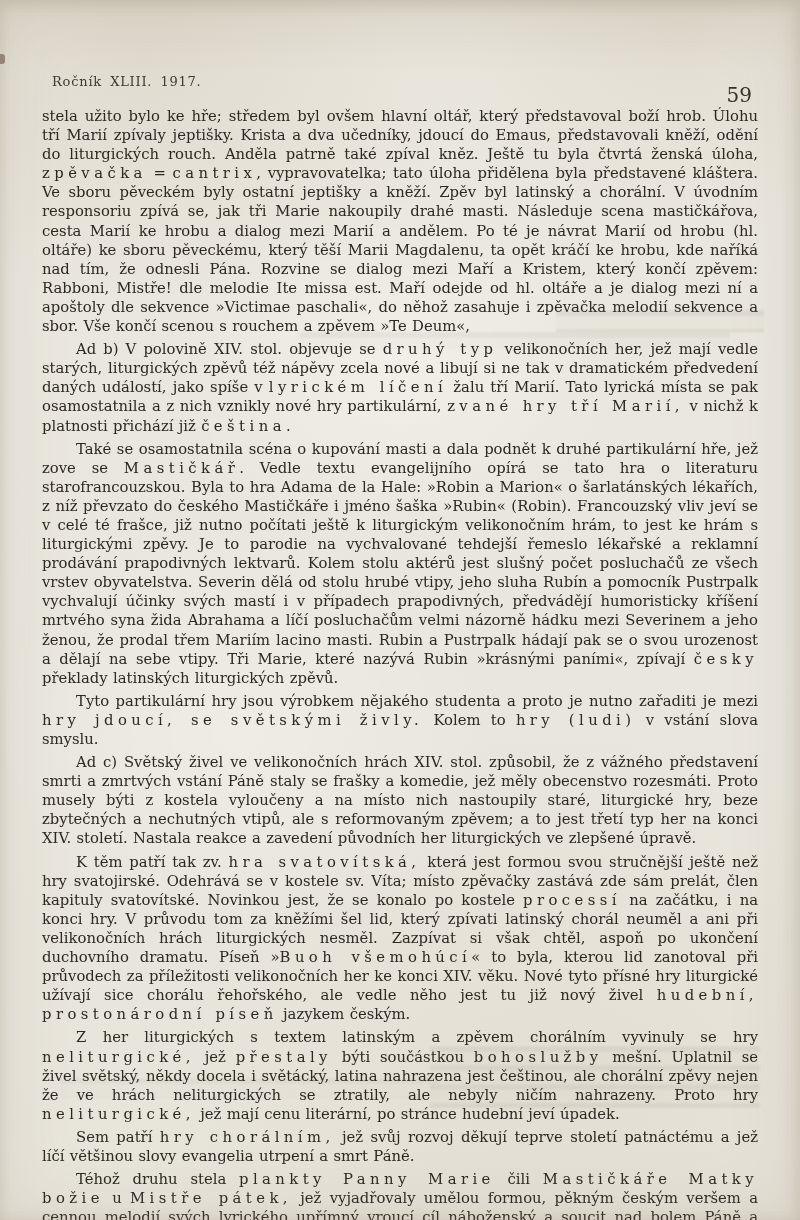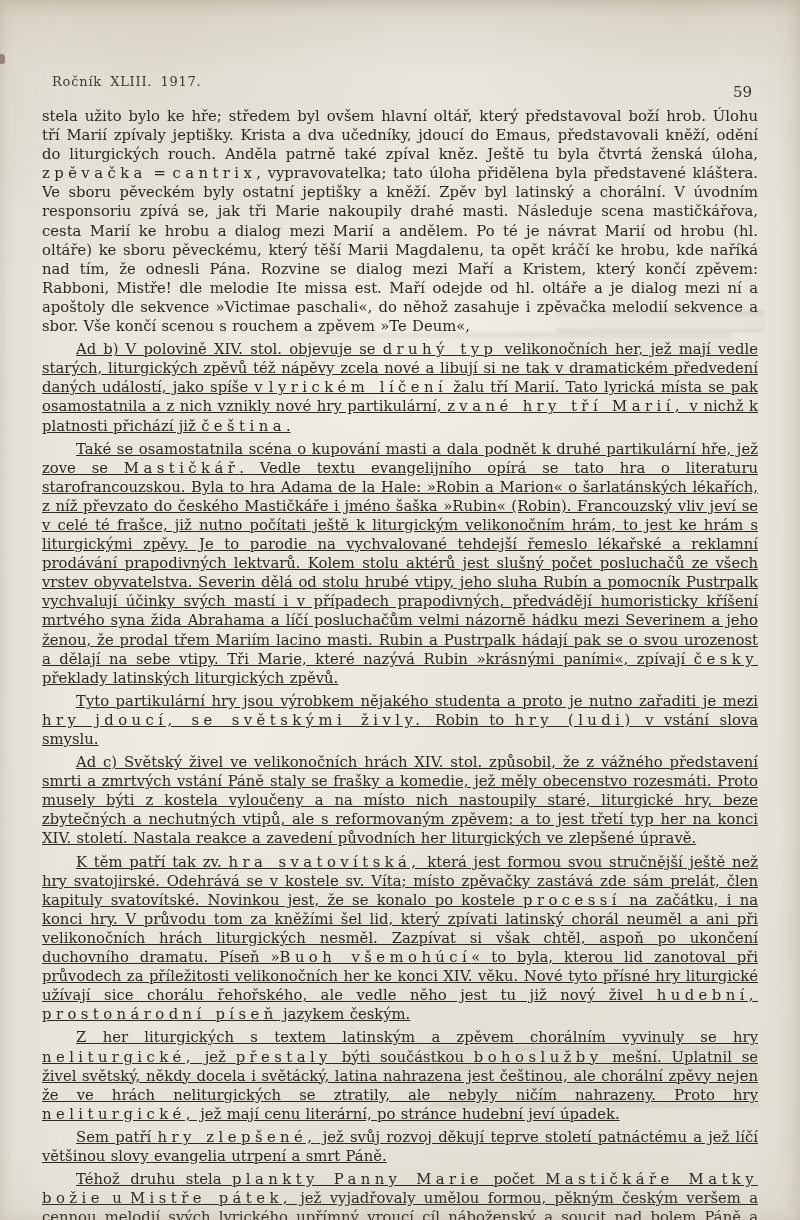--- a/index.html
+++ b/index.html
@@ -48,41 +48,40 @@
     top: 0;
     font-size: 13px;
     letter-spacing: 0.06em;
     word-spacing: 0.25em;
     color: #3f3b32;
   }
   .page-number {
     position: absolute;
     right: 2px;
     top: 9px;
-    font-size: 15px;
+    font-size: 20px;
     color: #36322a;
   }
   .body-text {
     position: absolute;
     top: 102px;
     left: 38px;
     width: 724px;
     color: #2c2923;
     font-size: 14.8px;
     line-height: 19.1px;
     text-align: justify;
     word-spacing: 0.04em;
   }
   .body-text p {
     margin: 4px;
     padding: 0;
   }
   .body-text p.indent {
     text-indent: 2.3em;
-    text-decoration: underline;
   }
   .sp {
     letter-spacing: 0.30em;
   }
   
   .artifact {
     position: absolute;
     pointer-events: none;
     filter: blur(1.3px);
     background: repeating-linear-gradient(
@@ -112,26 +111,26 @@
 
   <div class="running-head">
     <span class="journal-line">Ročník XLIII. 1917.</span>
     <span class="page-number">59</span>
   </div>
 
   <div class="body-text">
       <p class=""><span>stela užito bylo ke hře; středem byl ovšem hlavní oltář, který představoval boží hrob. Úlohu tří Marií zpívaly jeptišky. Krista a dva učedníky, jdoucí do Emaus, představovali kněží, odění do liturgických rouch. Anděla patrně také zpíval kněz. Ještě tu byla čtvrtá ženská úloha, </span><span class="sp">zpěvačka</span><span> = </span><span class="sp">cantrix</span><span>, vypravovatelka; tato úloha přidělena byla představené kláštera. Ve sboru pěveckém byly ostatní jeptišky a kněží. Zpěv byl latinský a chorální. V úvodním responsoriu zpívá se, jak tři Marie nakoupily drahé masti. Následuje scena mastičkářova, cesta Marií ke hrobu a dialog mezi Marií a andělem. Po té je návrat Marií od hrobu (hl. oltáře) ke sboru pěveckému, který těší Marii Magdalenu, ta opět kráčí ke hrobu, kde naříká nad tím, že odnesli Pána. Rozvine se dialog mezi Maří a Kristem, který končí zpěvem: Rabboni, Mistře! dle melodie Ite missa est. Maří odejde od hl. oltáře a je dialog mezi ní a apoštoly dle sekvence »Victimae paschali«, do něhož zasahuje i zpěvačka melodií sekvence a sbor. Vše končí scenou s rouchem a zpěvem »Te Deum«,</span></p>
       <p class="indent"><span>Ad b) V polovině XIV. stol. objevuje se </span><span class="sp">druhý typ</span><span> velikonočních her, jež mají vedle starých, liturgických zpěvů též nápěvy zcela nové a libují si ne tak v dramatickém předvedení daných událostí, jako spíše v </span><span class="sp">lyrickém líčení</span><span> žalu tří Marií. Tato lyrická místa se pak osamostatnila a z nich vznikly nové hry partikulární, </span><span class="sp">zvané hry tří Marií,</span><span> v nichž k platnosti přichází již </span><span class="sp">čeština</span><span>.</span></p>
       <p class="indent"><span>Také se osamostatnila scéna o kupování masti a dala podnět k druhé partikulární hře, jež zove se </span><span class="sp">Mastičkář</span><span>. Vedle textu evangelijního opírá se tato hra o literaturu starofrancouzskou. Byla to hra Adama de la Hale: »Robin a Marion« o šarlatánských lékařích, z níž převzato do českého Mastičkáře i jméno šaška »Rubin« (Robin). Francouzský vliv jeví se v celé té frašce, již nutno počítati ještě k liturgickým velikonočním hrám, to jest ke hrám s liturgickými zpěvy. Je to parodie na vychvalované tehdejší řemeslo lékařské a reklamní prodávání prapodivných lektvarů. Kolem stolu aktérů jest slušný počet posluchačů ze všech vrstev obyvatelstva. Severin dělá od stolu hrubé vtipy, jeho sluha Rubín a pomocník Pustrpalk vychvalují účinky svých mastí i v případech prapodivných, předvádějí humoristicky kříšení mrtvého syna žida Abrahama a líčí posluchačům velmi názorně hádku mezi Severinem a jeho ženou, že prodal třem Mariím lacino masti. Rubin a Pustrpalk hádají pak se o svou urozenost a dělají na sebe vtipy. Tři Marie, které nazývá Rubin »krásnými paními«, zpívají </span><span class="sp">česky</span><span> překlady latinských liturgických zpěvů.</span></p>
-      <p class="indent"><span>Tyto partikulární hry jsou výrobkem nějakého studenta a proto je nutno zařaditi je mezi </span><span class="sp">hry jdoucí, se světskými živly.</span><span> Robin to </span><span class="sp">hry (ludi)</span><span> v vstání slova smyslu.</span></p>
+      <p class="indent"><span>Tyto partikulární hry jsou výrobkem nějakého studenta a proto je nutno zařaditi je mezi </span><span class="sp">hry jdoucí, se světskými živly.</span><span> Kolem to </span><span class="sp">hry (ludi)</span><span> v vstání slova smyslu.</span></p>
       <p class="indent"><span>Ad c) Světský živel ve velikonočních hrách XIV. stol. způsobil, že z vážného představení smrti a zmrtvých vstání Páně staly se frašky a komedie, jež měly obecenstvo rozesmáti. Proto musely býti z kostela vyloučeny a na místo nich nastoupily staré, liturgické hry, beze zbytečných a nechutných vtipů, ale s reformovaným zpěvem; a to jest třetí typ her na konci XIV. století. Nastala reakce a zavedení původních her liturgických ve zlepšené úpravě.</span></p>
       <p class="indent"><span>K těm patří tak zv. </span><span class="sp">hra svatovítská,</span><span> která jest formou svou stručnější ještě než hry svatojirské. Odehrává se v kostele sv. Víta; místo zpěvačky zastává zde sám prelát, člen kapituly svatovítské. Novinkou jest, že se konalo po kostele </span><span class="sp">processí</span><span> na začátku, i na konci hry. V průvodu tom za kněžími šel lid, který zpívati latinský chorál neuměl a ani při velikonočních hrách liturgických nesměl. Zazpívat si však chtěl, aspoň po ukončení duchovního dramatu. Píseň »</span><span class="sp">Buoh všemohúcí</span><span>« to byla, kterou lid zanotoval při průvodech za příležitosti velikonočních her ke konci XIV. věku. Nové tyto přísné hry liturgické užívají sice chorálu řehořského, ale vedle něho jest tu již nový živel </span><span class="sp">hudební, prostonárodní píseň</span><span> jazykem českým.</span></p>
       <p class="indent"><span>Z her liturgických s textem latinským a zpěvem chorálním vyvinuly se hry </span><span class="sp">neliturgické,</span><span> jež </span><span class="sp">přestaly</span><span> býti součástkou </span><span class="sp">bohoslužby</span><span> mešní. Uplatnil se živel světský, někdy docela i světácký, latina nahrazena jest češtinou, ale chorální zpěvy nejen že ve hrách neliturgických se ztratily, ale nebyly ničím nahrazeny. Proto hry </span><span class="sp">neliturgické,</span><span> jež mají cenu literární, po stránce hudební jeví úpadek.</span></p>
-      <p class="indent"><span>Sem patří </span><span class="sp">hry zlepšené,</span><span> jež svůj rozvoj děkují teprve století patnáctému a jež líčí většinou slovy evangelia utrpení a smrt Páně.</span></p>
-      <p class="indent"><span>Téhož druhu stela </span><span class="sp">plankty Panny Marie</span><span> počet </span><span class="sp">Mastičkáře Matky božie</span><span> u </span><span class="sp">Mistře pátek,</span><span> jež vyjadřovaly umělou formou, pěkným českým veršem a cennou melodií svých lyrického upřímný vroucí cíl náboženský a soucit nad bolem Páně a Panny Marie.</span></p>
+      <p class="indent"><span>Sem patří </span><span class="sp">hry chorálním,</span><span> jež svůj rozvoj děkují teprve století patnáctému a jež líčí většinou slovy evangelia utrpení a smrt Páně.</span></p>
+      <p class="indent"><span>Téhož druhu stela </span><span class="sp">plankty Panny Marie</span><span> čili </span><span class="sp">Mastičkáře Matky božie</span><span> u </span><span class="sp">Mistře pátek,</span><span> jež vyjadřovaly umělou formou, pěkným českým veršem a cennou melodií svých lyrického upřímný vroucí cíl náboženský a soucit nad bolem Páně a Panny Marie.</span></p>
     </div>
 
   <div class="artifact a1"></div>
   <div class="artifact a2"></div>
   <div class="artifact a3"></div>
   <div class="artifact a4"></div>
   <div class="speck"></div>
 
 </div>
 

